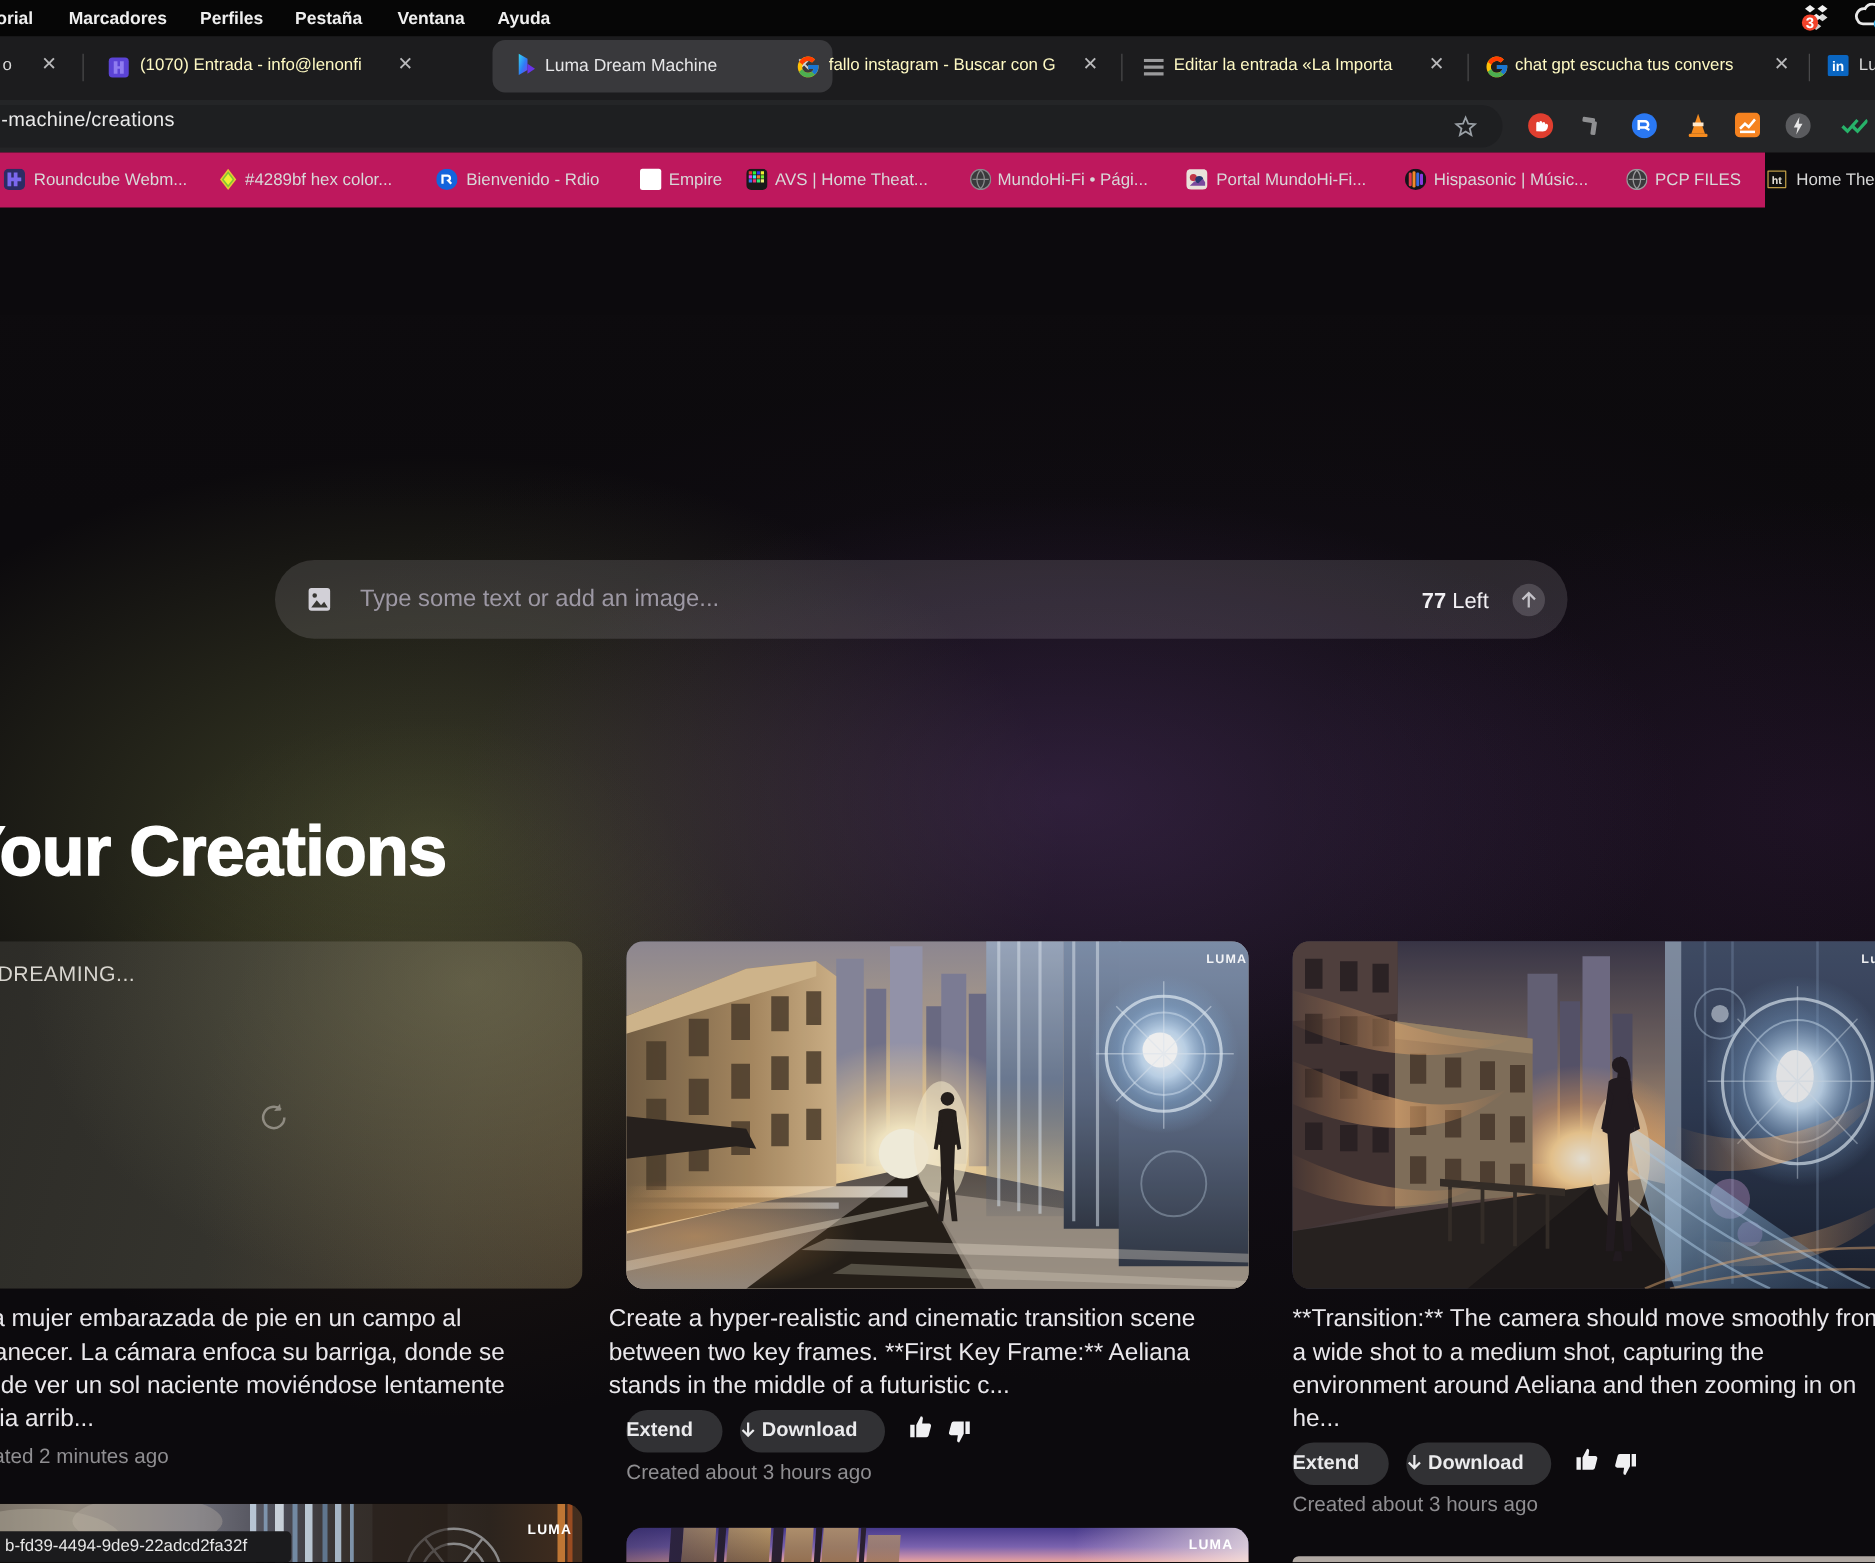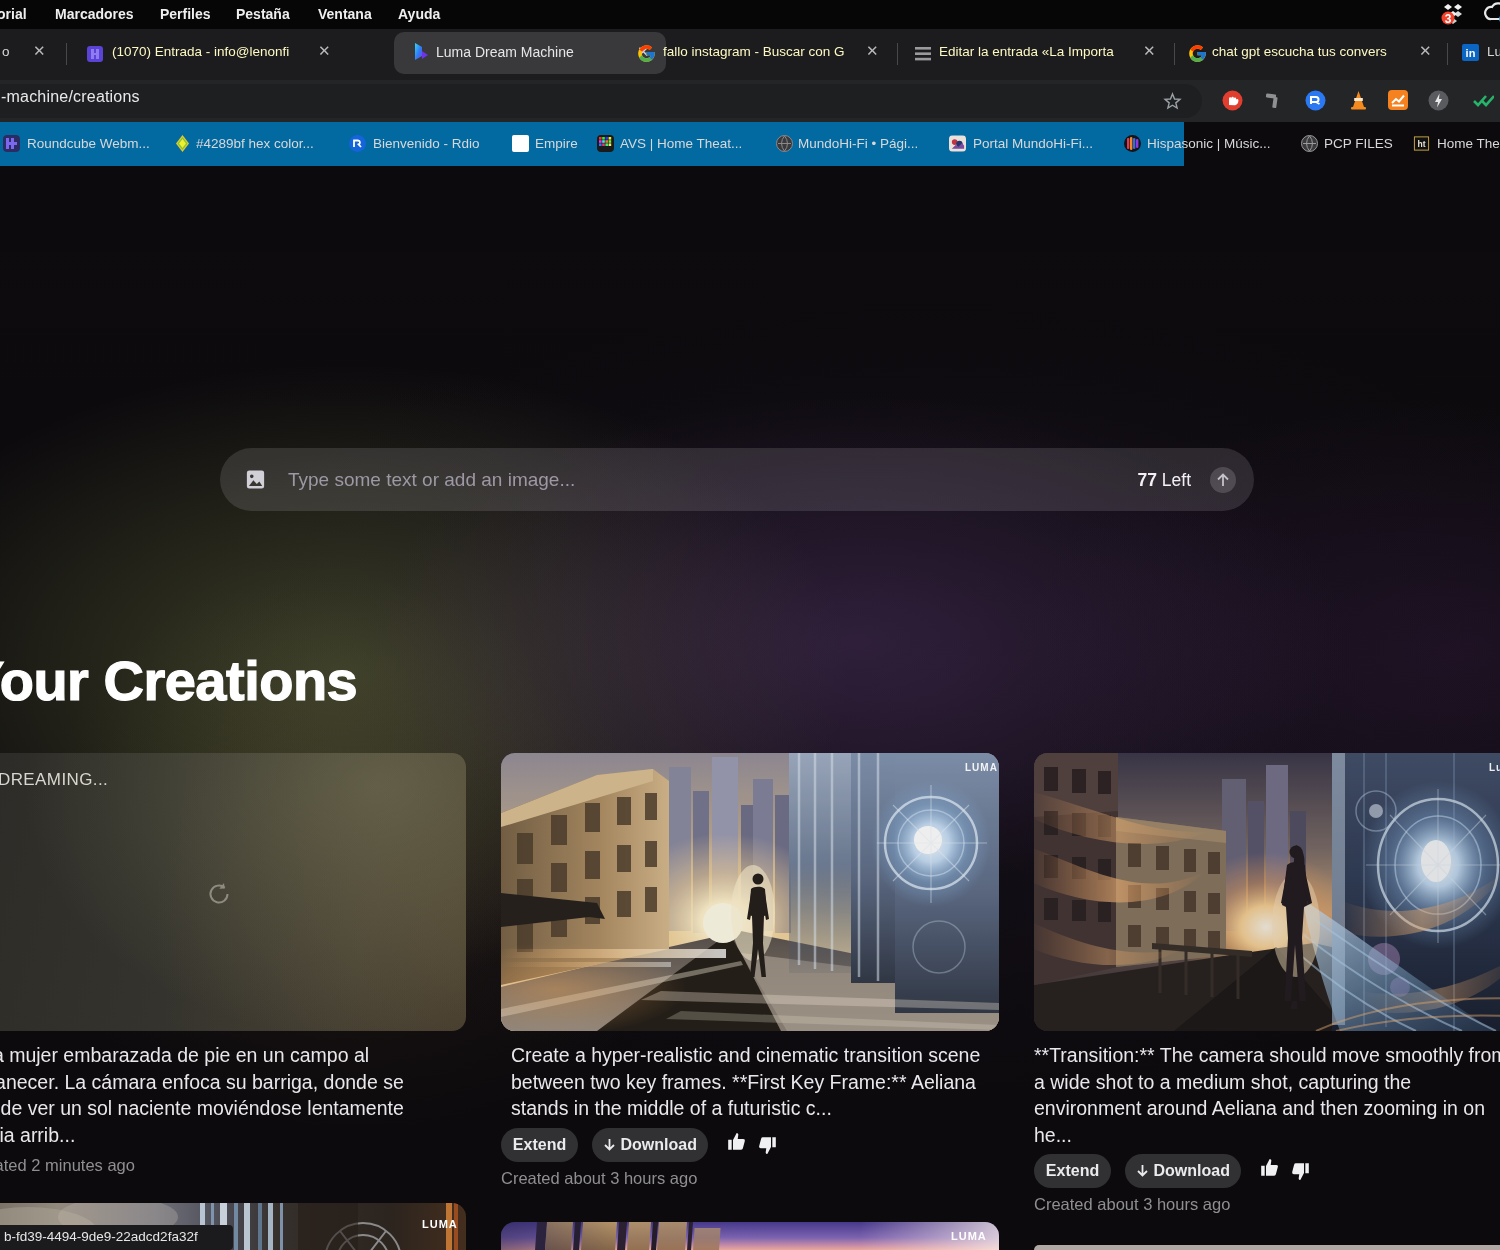--- a/index.html
+++ b/index.html
@@ -14,21 +14,21 @@
   .tab-title{font-size:13.5px;color:#fef9c3;white-space:nowrap;overflow:hidden;}
   .tabx{color:#b9b9bb;font-size:15px;}
   .tabsep{position:absolute;top:14px;width:1px;height:22px;background:#48484a;}
   #activetab{position:absolute;left:348px;top:3px;width:272px;height:42px;background:#39393c;
     border-radius:10px;margin-left:46px;}
   
   #toolbar{left:0;top:80px;width:1500px;height:42px;background:#242527;}
   #urlfield{position:absolute;left:-30px;top:4px;width:1232px;height:34px;border-radius:17px;background:#1e1f21;}
   #urltext{position:absolute;left:1px;top:8px;font-size:16px;color:#e9e9e9;letter-spacing:.2px;}
   
-  #bookmarks{left:0;top:122px;width:1184px;height:44px;background:#0369a1;}
+  #bookmarks{left:0;top:122px;width:1412px;height:44px;background:#be185d;}
   .bm{position:absolute;top:14px;font-size:13.5px;color:#d8d8d8;white-space:nowrap;}
   .bmi{position:absolute;top:13px;width:17px;height:17px;border-radius:4px;}
   
   #banner{left:0;top:166px;width:1500px;height:86px;background:#202021;}
   #bannertext{position:absolute;left:75px;top:31px;font-size:20px;color:#e4e2df;}
   #learnmore{position:absolute;left:1288px;top:22px;width:136px;height:42px;border-radius:21px;
     background:#d7d6d4;color:#202020;font-size:16.5px;text-align:center;line-height:42px;}
   
   #main{left:0;top:252px;width:1500px;height:998px;
     background:
@@ -46,21 +46,21 @@
   #leftcount{position:absolute;right:63px;top:22px;font-size:17.5px;color:#f2f0f4;}
   #upbtn{position:absolute;right:18px;top:19px;width:26px;height:26px;border-radius:13px;
     background:rgba(244,238,248,.17);}
   #idearow{position:absolute;left:252px;top:279px;width:1150px;height:24px;color:#e7e4e9;font-size:19.5px;}
   #heading{position:absolute;left:-33px;top:396px;font-size:56px;font-weight:700;color:#fff;
     letter-spacing:-.5px;-webkit-text-stroke:1.2px #fff;}
   
   .cardtext{position:absolute;font-size:19.5px;line-height:26.5px;color:#e9e7eb;white-space:nowrap;}
   .created{position:absolute;font-size:16.5px;color:#8f8e91;}
   .pill{position:absolute;height:34px;border-radius:17px;background:#313134;color:#ebebed;
-    font-size:16px;font-weight:600;text-align:center;line-height:34px;}
+    font-size:16px;font-weight:600;text-align:left;line-height:34px;}
   .imgwrap{position:absolute;width:498px;height:278px;border-radius:14px;overflow:hidden;}
   .luma-wm{position:absolute;font-size:11px;font-weight:700;color:#fff;letter-spacing:1px;}
 </style>
 </head>
 <body>
 <div id="screen">
 
   <div id="menubar" class="abs">
     <span class="mi" style="left:-3px">orial</span>
     <span class="mi" style="left:55px">Marcadores</span>
@@ -405,21 +405,21 @@
         <path d="M264 140 L268 166 L265 167 L261 146 Z" fill="#26201c"></path>
         <radialGradient id="c2warm" cx=".5" cy=".5" r=".5">
           <stop offset="0" stop-color="#f2a85a" stop-opacity=".45"></stop>
             <stop offset="1" stop-color="#f2a85a" stop-opacity="0"></stop>
         </radialGradient>
         <ellipse cx="55" cy="236" rx="130" ry="46" fill="url(#c2warm)"></ellipse>
         <rect x="0" y="0" width="498" height="278" fill="#141014" opacity=".07"></rect>
       </svg>
       <span class="luma-wm" style="left:464px;top:9px;font-size:10px;opacity:.9">LUMA</span>
     </div>
-    <div class="cardtext" style="left:511px;top:790px">Create a hyper-realistic and cinematic transition scene<br>between two key frames. **First Key Frame:** Aeliana<br>stands in the middle of a futuristic c...</div>
+    <div class="cardtext" style="left:487px;top:790px">Create a hyper-realistic and cinematic transition scene<br>between two key frames. **First Key Frame:** Aeliana<br>stands in the middle of a futuristic c...</div>
     <div class="pill" style="left:501px;top:876px;width:77px">Extend</div>
     <div class="pill" style="left:592px;top:876px;width:116px"><svg width="13" height="15" viewBox="0 0 13 15" style="vertical-align:-2px">
           <path d="M6.5 2 V12.5 M2 8 l4.5 4.5 L11 8" stroke="#ebebed" stroke-width="1.8" fill="none"></path>
         </svg> Download</div>
     <svg class="abs" style="left:726px;top:879px" width="21" height="21" viewBox="0 0 24 24">
         <path d="M2.5 10 h4 v11.5 h-4 Z M8 21.5 V10.2 l4.2-8 a1.9 1.9 0 0 1 1.9 1.9 L13.4 9 h6.3 a1.9 1.9 0 0 1 1.8 2.4 l-2.2 8.4 a2.1 2.1 0 0 1-2 1.6 Z" fill="#f0f0f2"></path>
       </svg>
     <svg class="abs" style="left:757px;top:883px" width="21" height="21" viewBox="0 0 24 24">
         <g transform="rotate(180 12 12)">
           <path d="M2.5 10 h4 v11.5 h-4 Z M8 21.5 V10.2 l4.2-8 a1.9 1.9 0 0 1 1.9 1.9 L13.4 9 h6.3 a1.9 1.9 0 0 1 1.8 2.4 l-2.2 8.4 a2.1 2.1 0 0 1-2 1.6 Z" fill="#f0f0f2"></path>

